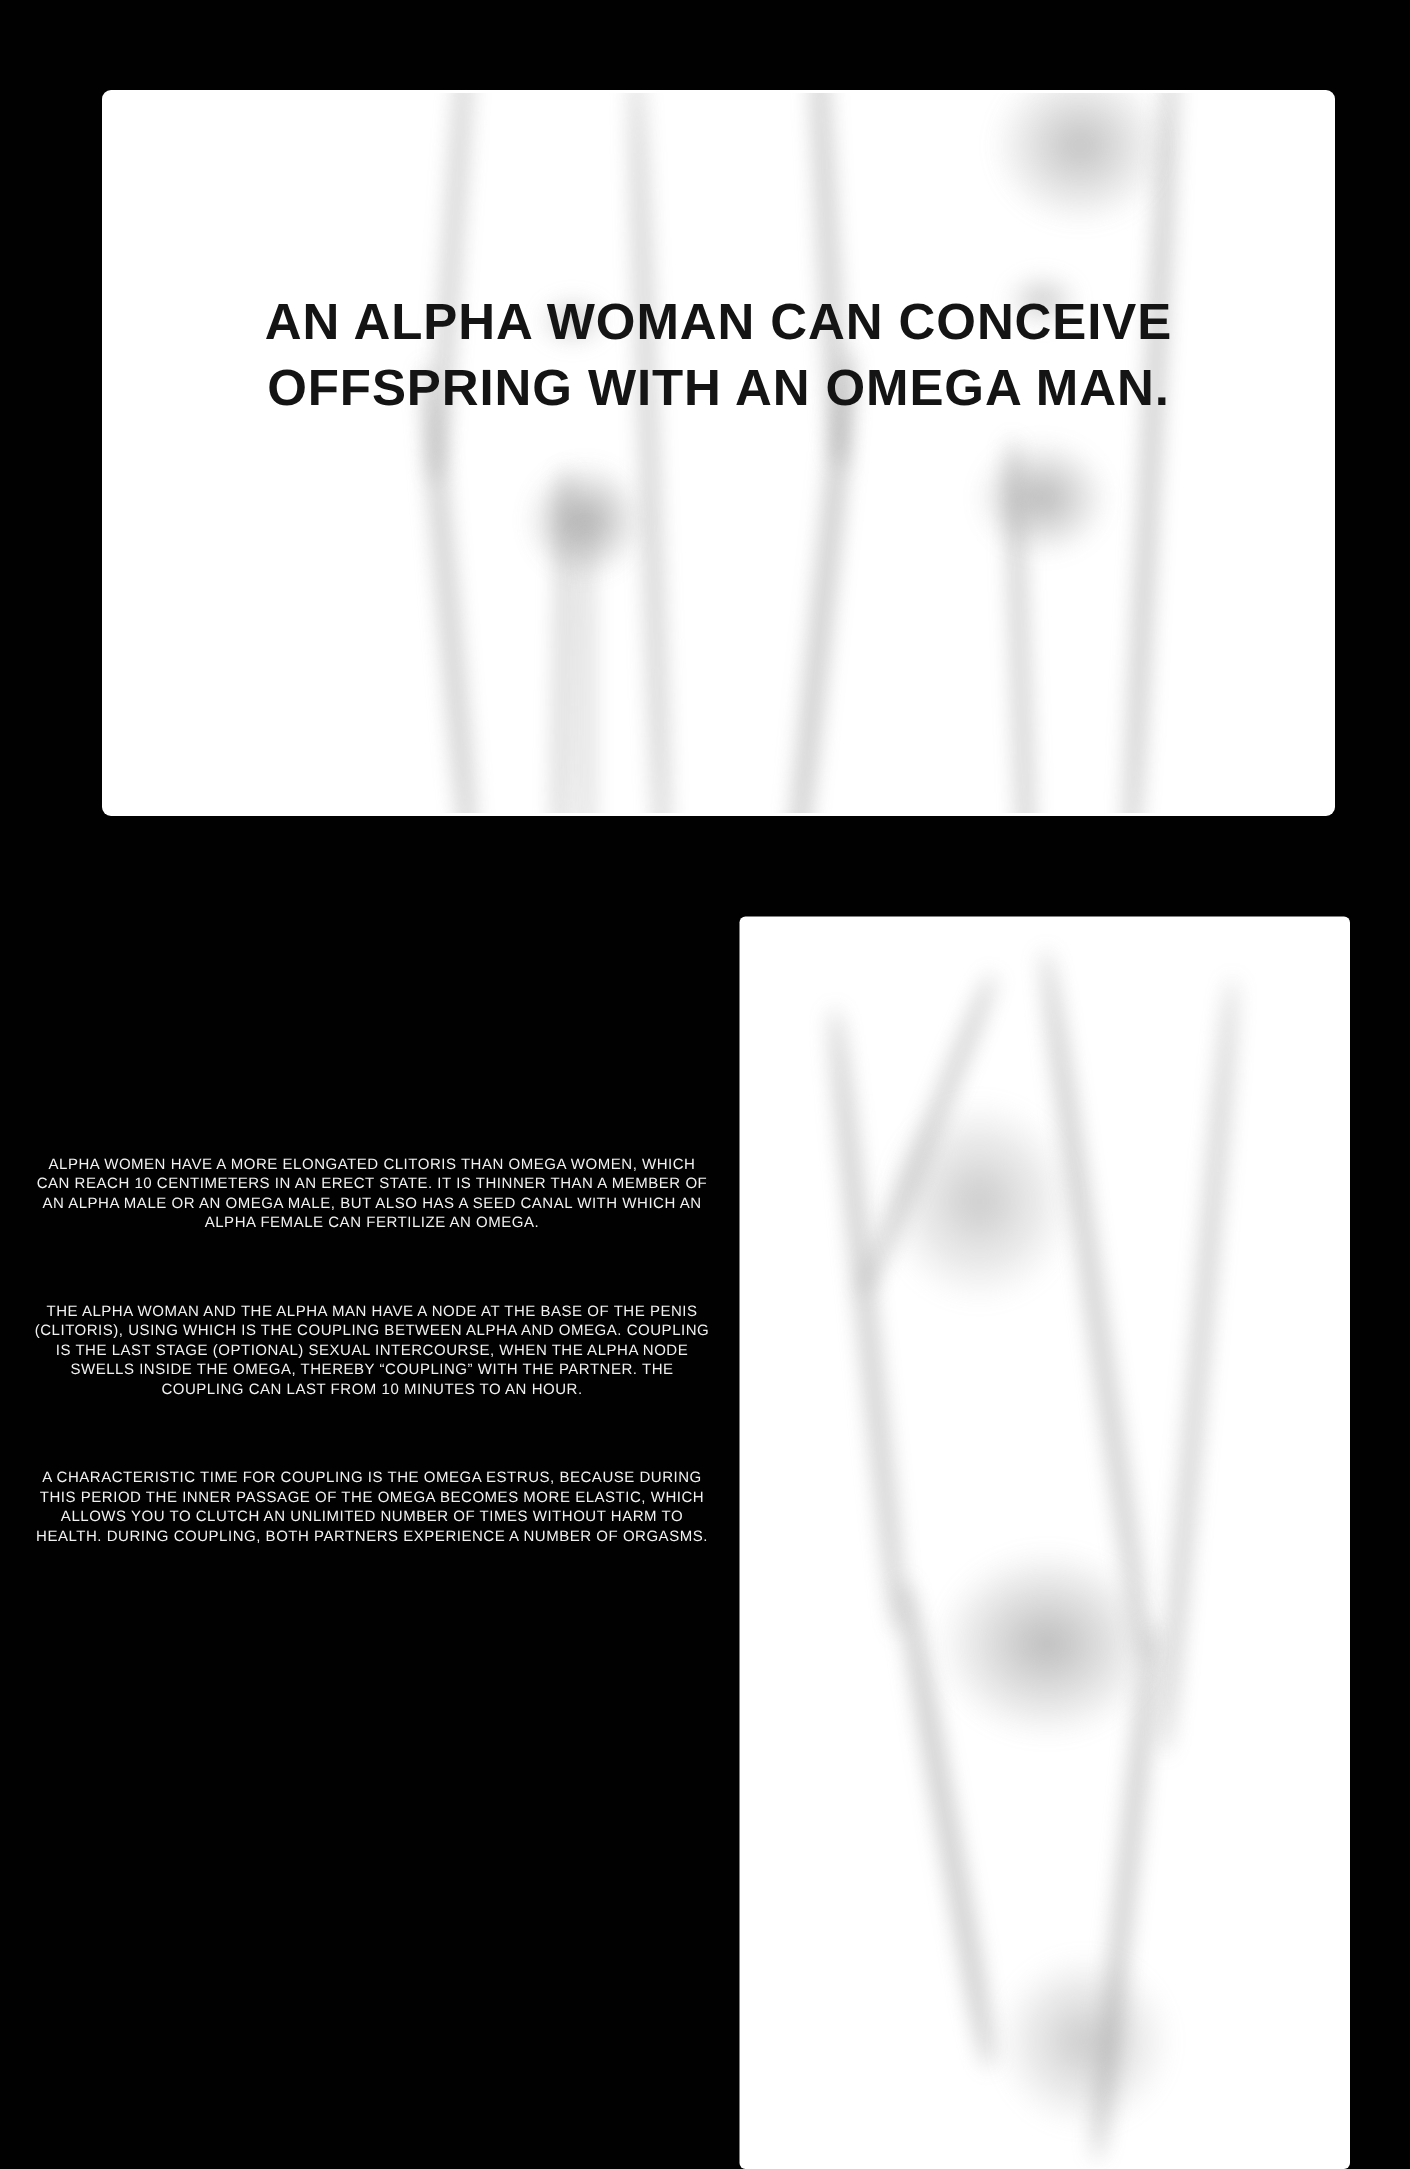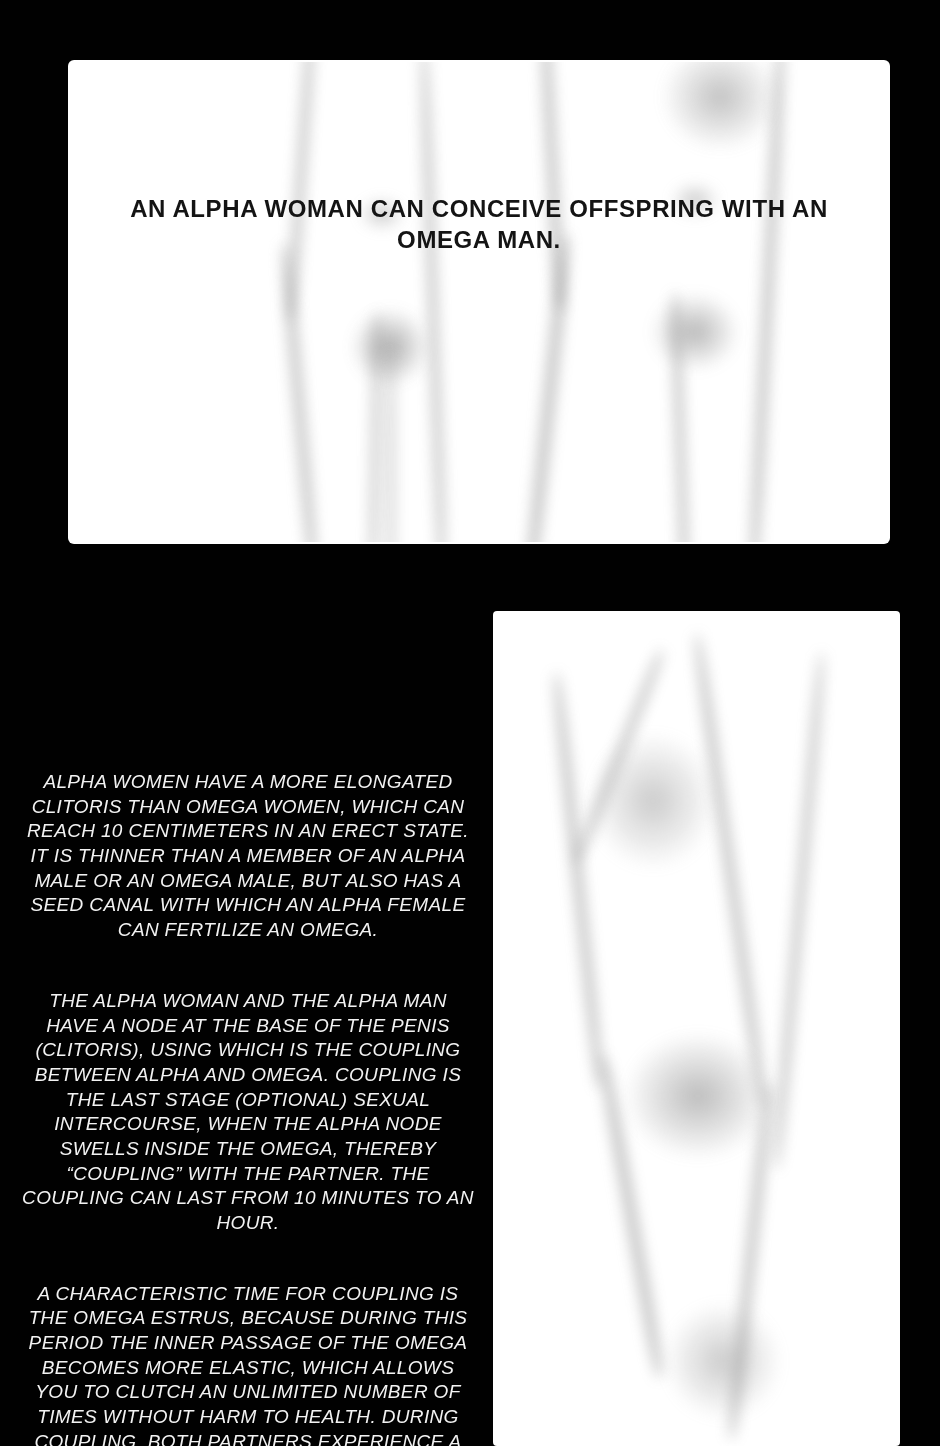--- a/index.html
+++ b/index.html
@@ -55,46 +55,45 @@
   }
 
   
   .caption-top {
     position: absolute;
     left: 0;
     right: 0;
     top: 132px;
     text-align: center;
     color: #141414;
-    font-size: 24px;
+    font-size: 34px;
     line-height: 1.28;
     letter-spacing: 0.6px;
     font-weight: 700;
     text-transform: uppercase;
     padding: 0 40px;
     box-sizing: border-box;
   }
 
   
   .text-column {
     position: absolute;
     left: 14px;
     top: 770px;
     width: 468px;
     color: #f2f2f2;
     text-align: center;
   }
   .para {
-    font-size: 19px;
+    font-size: 10px;
     line-height: 1.30;
     letter-spacing: 0.35px;
     text-transform: uppercase;
     margin: 0 0 46px 0;
     padding: 0 8px;
-    font-style: italic;
   }
   .para:last-child { margin-bottom: 16px; }
 </style>
 </head>
 <body>
 
 <div id="page">
 
   <div class="panel-top">
 

